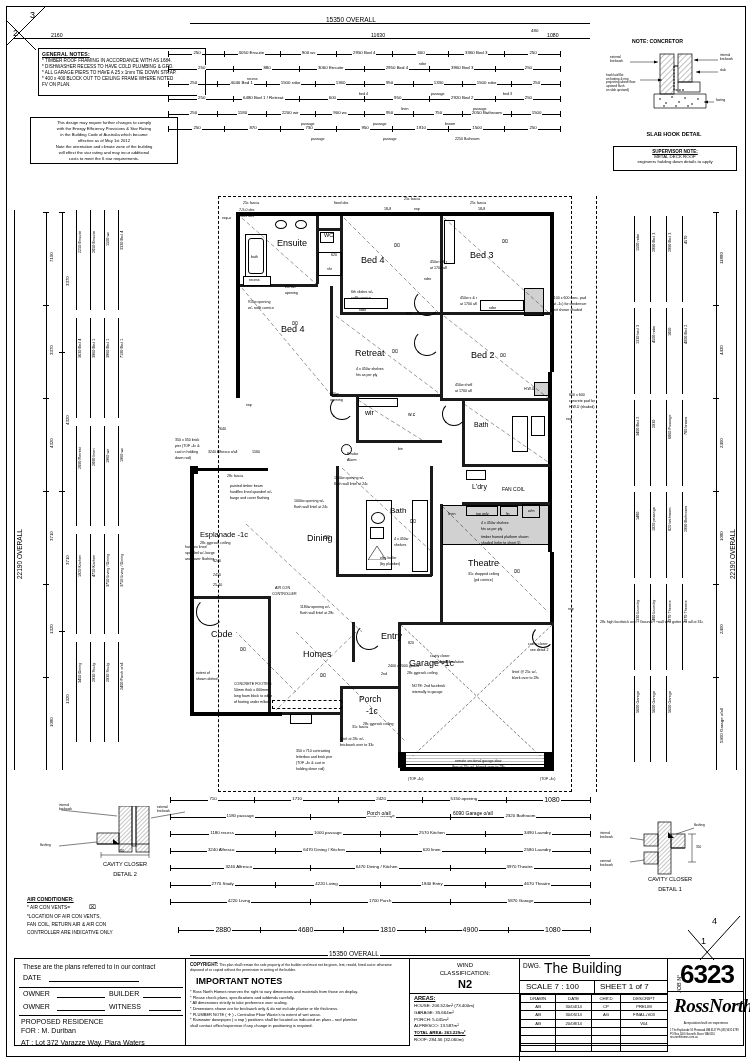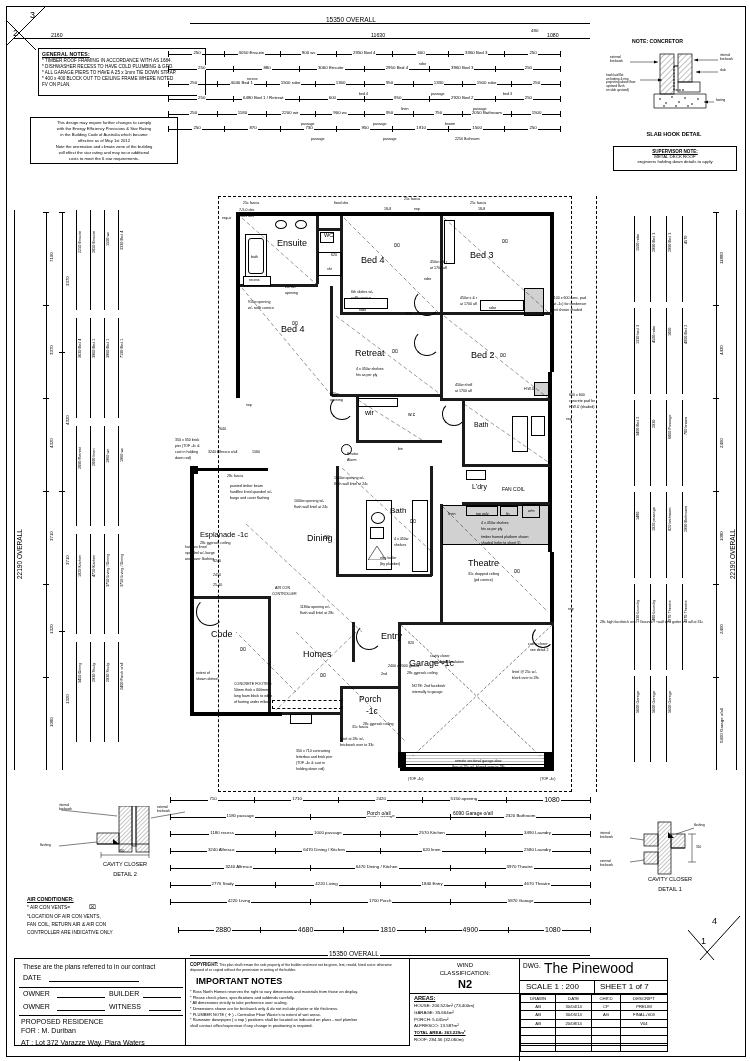--- a/index.html
+++ b/index.html
@@ -916,23 +916,23 @@
         <div style="font-size: 4.4px; line-height: 1.55;">GARAGE: 35.664m²</div>
         <div style="font-size: 4.4px; line-height: 1.55;">PORCH: 5.041m²</div>
         <div style="font-size: 4.4px; line-height: 1.55;">ALFRESCO: 13.587m²</div>
         <div style="font-size: 4.4px; line-height: 1.55; font-weight: bold; text-decoration: underline;">TOTAL AREA: 263.229m²</div>
         <div style="font-size: 4.4px; line-height: 1.55;">ROOF: 284.56 (32.060m)</div>
       </div>
   </div>
 
   <div class="tb" style="left:520px;top:958px;width:148px;height:88px;border-left:none;">
     <div class="ab" style="left:3px;top:3px;font-size:6.5px;">DWG.</div>
-    <div class="ab" style="left:24px;top:1px;font-size:14px;">The Pinewood</div>
+    <div class="ab" style="left:24px;top:1px;font-size:14px;">The Building</div>
     <div class="ab" style="left:0;top:21px;width:148px;height:.8px;background:#000;"></div>
-    <div class="ab" style="left:6px;top:23px;font-size:8px;">SCALE 1 : 200</div>
+    <div class="ab" style="left:6px;top:23px;font-size:8px;">SCALE 7 : 100</div>
     <div class="ab" style="left:74px;top:21px;width:.8px;height:13px;background:#000;"></div>
     <div class="ab" style="left:80px;top:23px;font-size:8px;">SHEET  1 of 7</div>
     <div class="ab" style="left:0;top:34px;width:148px;height:.8px;background:#000;"></div>
     <table class="mini" style="position:absolute;left:0;top:35px;width:148px;">
       <thead>
           <tr id="rev-head">
             <th>DRAWN</th>
             <th>DATE</th>
             <th>CHK'D</th>
             <th>DESCRIPT</th>
@@ -972,14 +972,23 @@
           <tr>
             <td></td>
             <td></td>
             <td></td>
             <td></td>
           </tr>
         </tbody>
     </table>
   </div>
 
+  <div class="tb" style="left:668px;top:958px;width:76px;height:88px;border-left:none;">
+    <div class="ab" style="left:2px;top:4px;font-size:5.5px;transform-origin:0 0;transform:rotate(-90deg) translate(-30px,6px);white-space:nowrap;">JOB N°</div>
+    <div class="ab bold" style="left:12px;top:0px;font-size:26px;letter-spacing:-1px;">6323</div>
+    <div class="ab" style="left:0;top:32px;width:76px;height:.8px;background:#000;"></div>
+    <div class="ab sig" style="left:6px;top:36px;">RossNorth</div>
+    <div class="ab ctr" style="left:0;top:62px;width:76px;font-size:3.2px;">A reputation built on experience</div>
+    <div class="ab" style="left:2px;top:70px;width:72px;font-size:2.6px;line-height:1.4;white-space:pre-line;">1 The Esplanade 95 Pinewood WA  6147     Ph  (08) 9431 6789
+PO Box 1400 Gosnells Bsvce WA  6110     rossnorthhomes.com.au</div>
+  </div>
 
 </div>
 
 </body></html>

